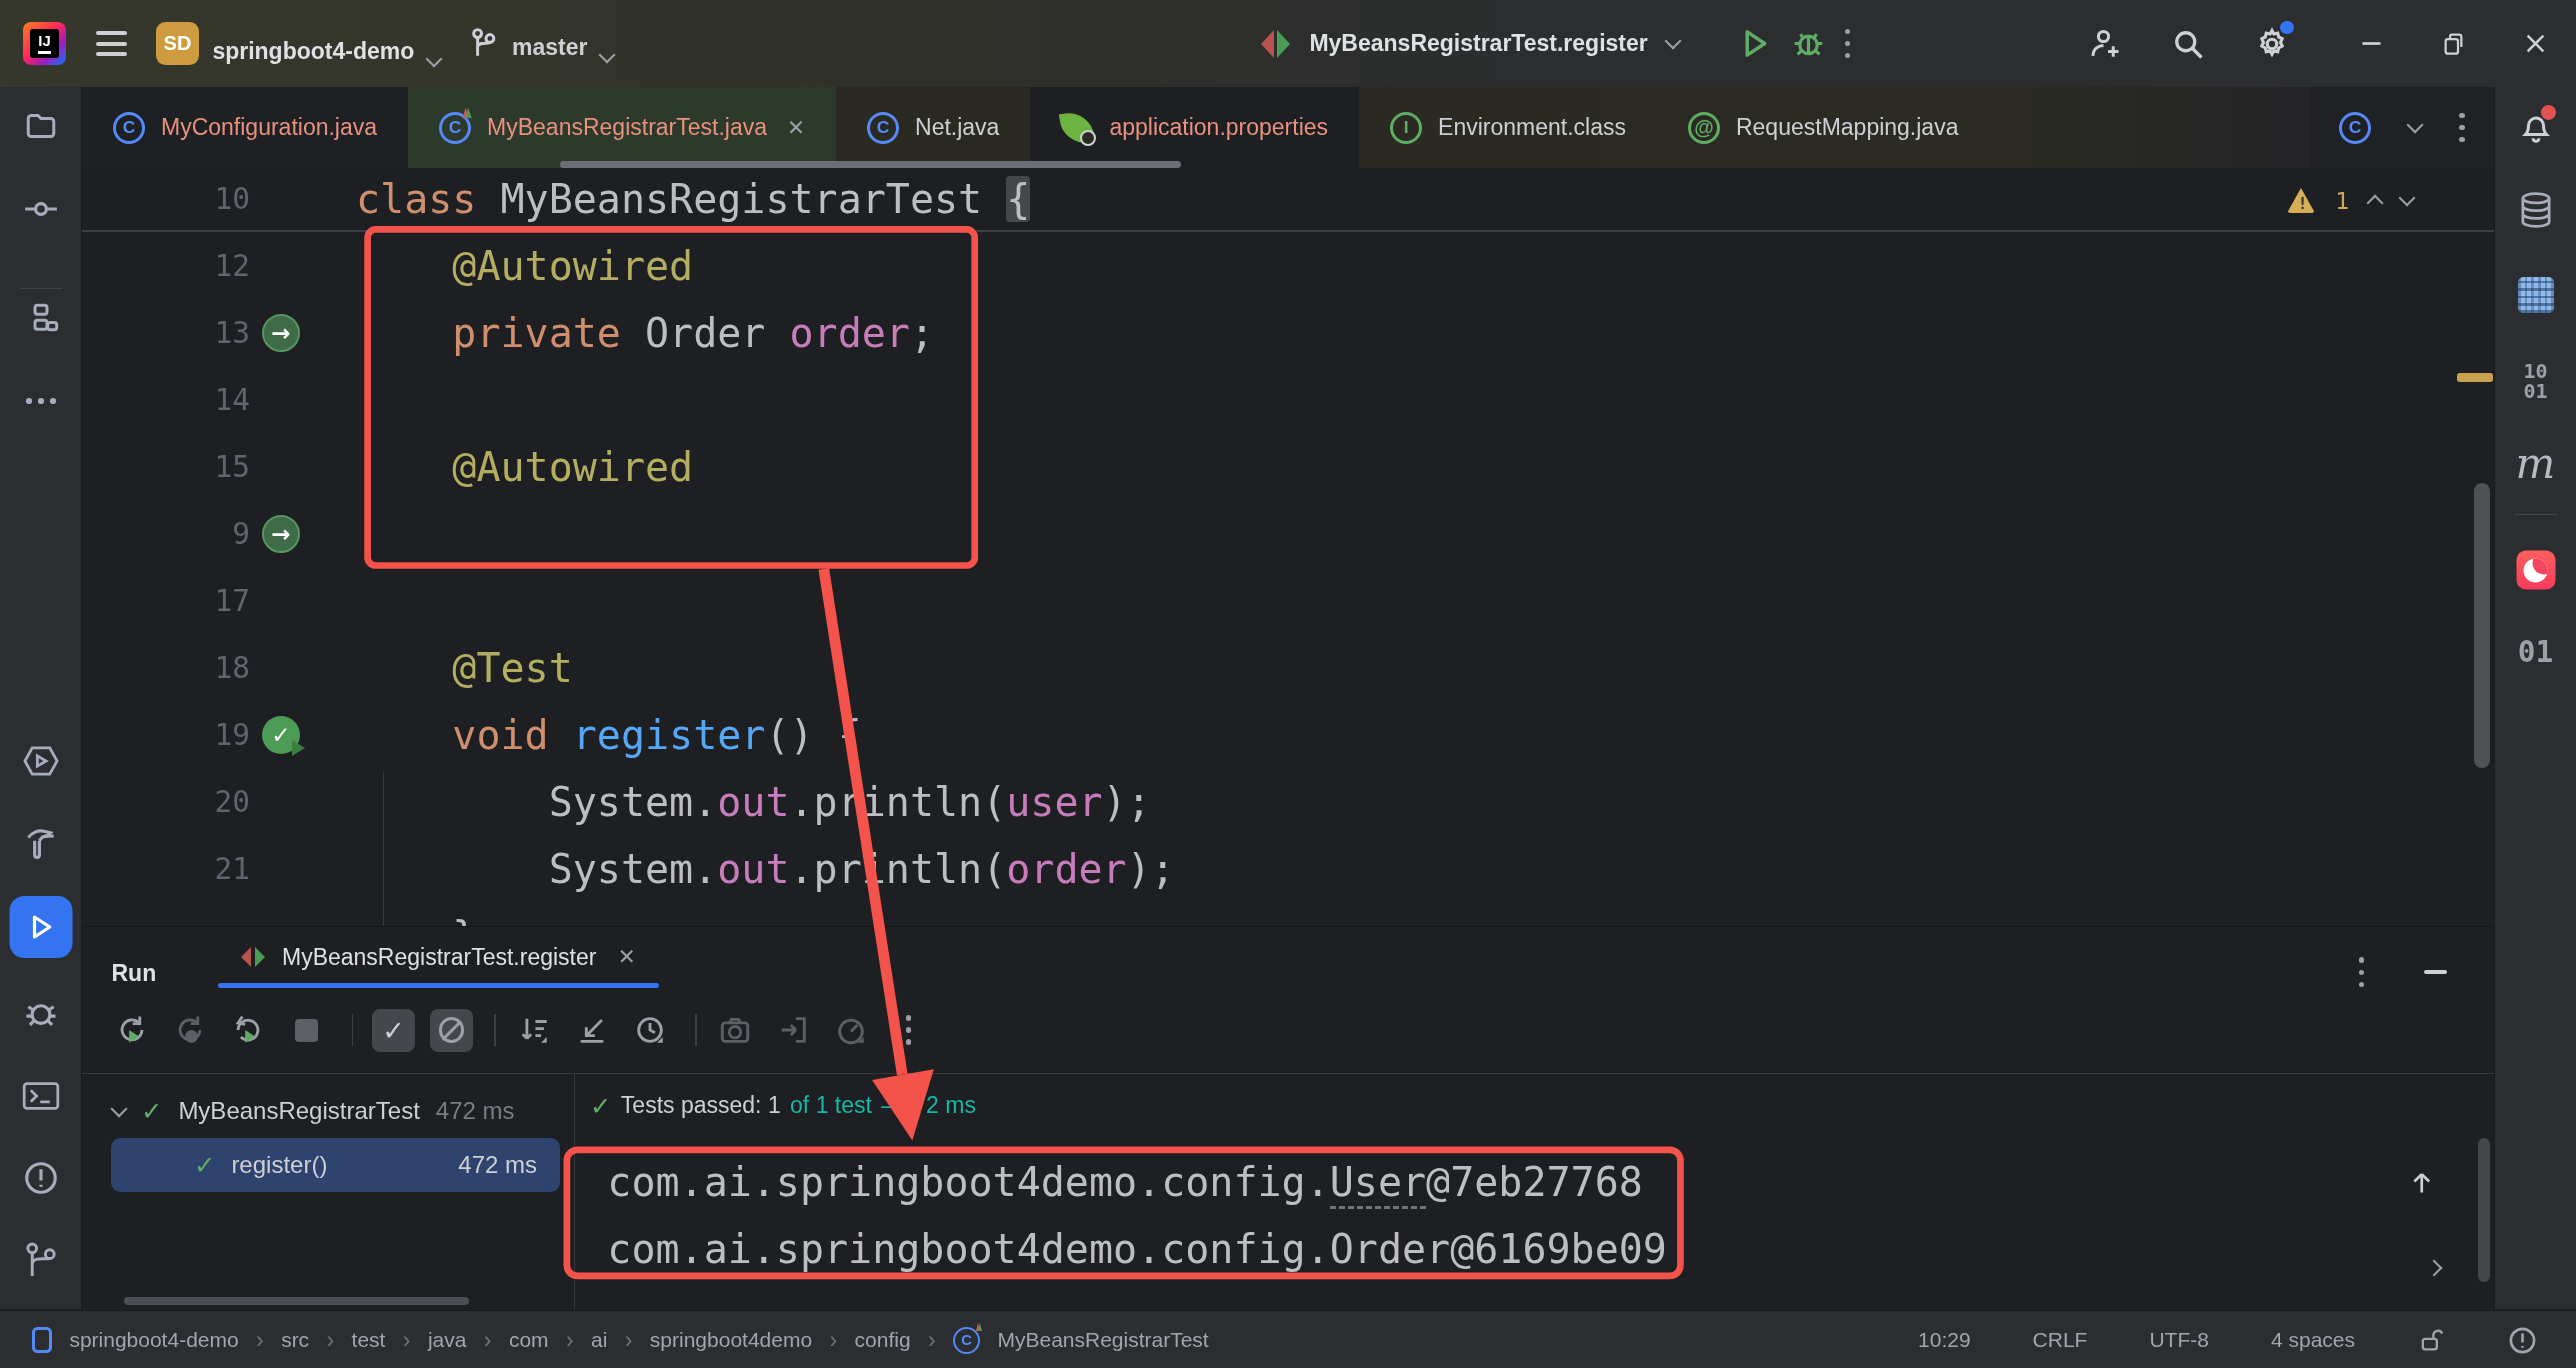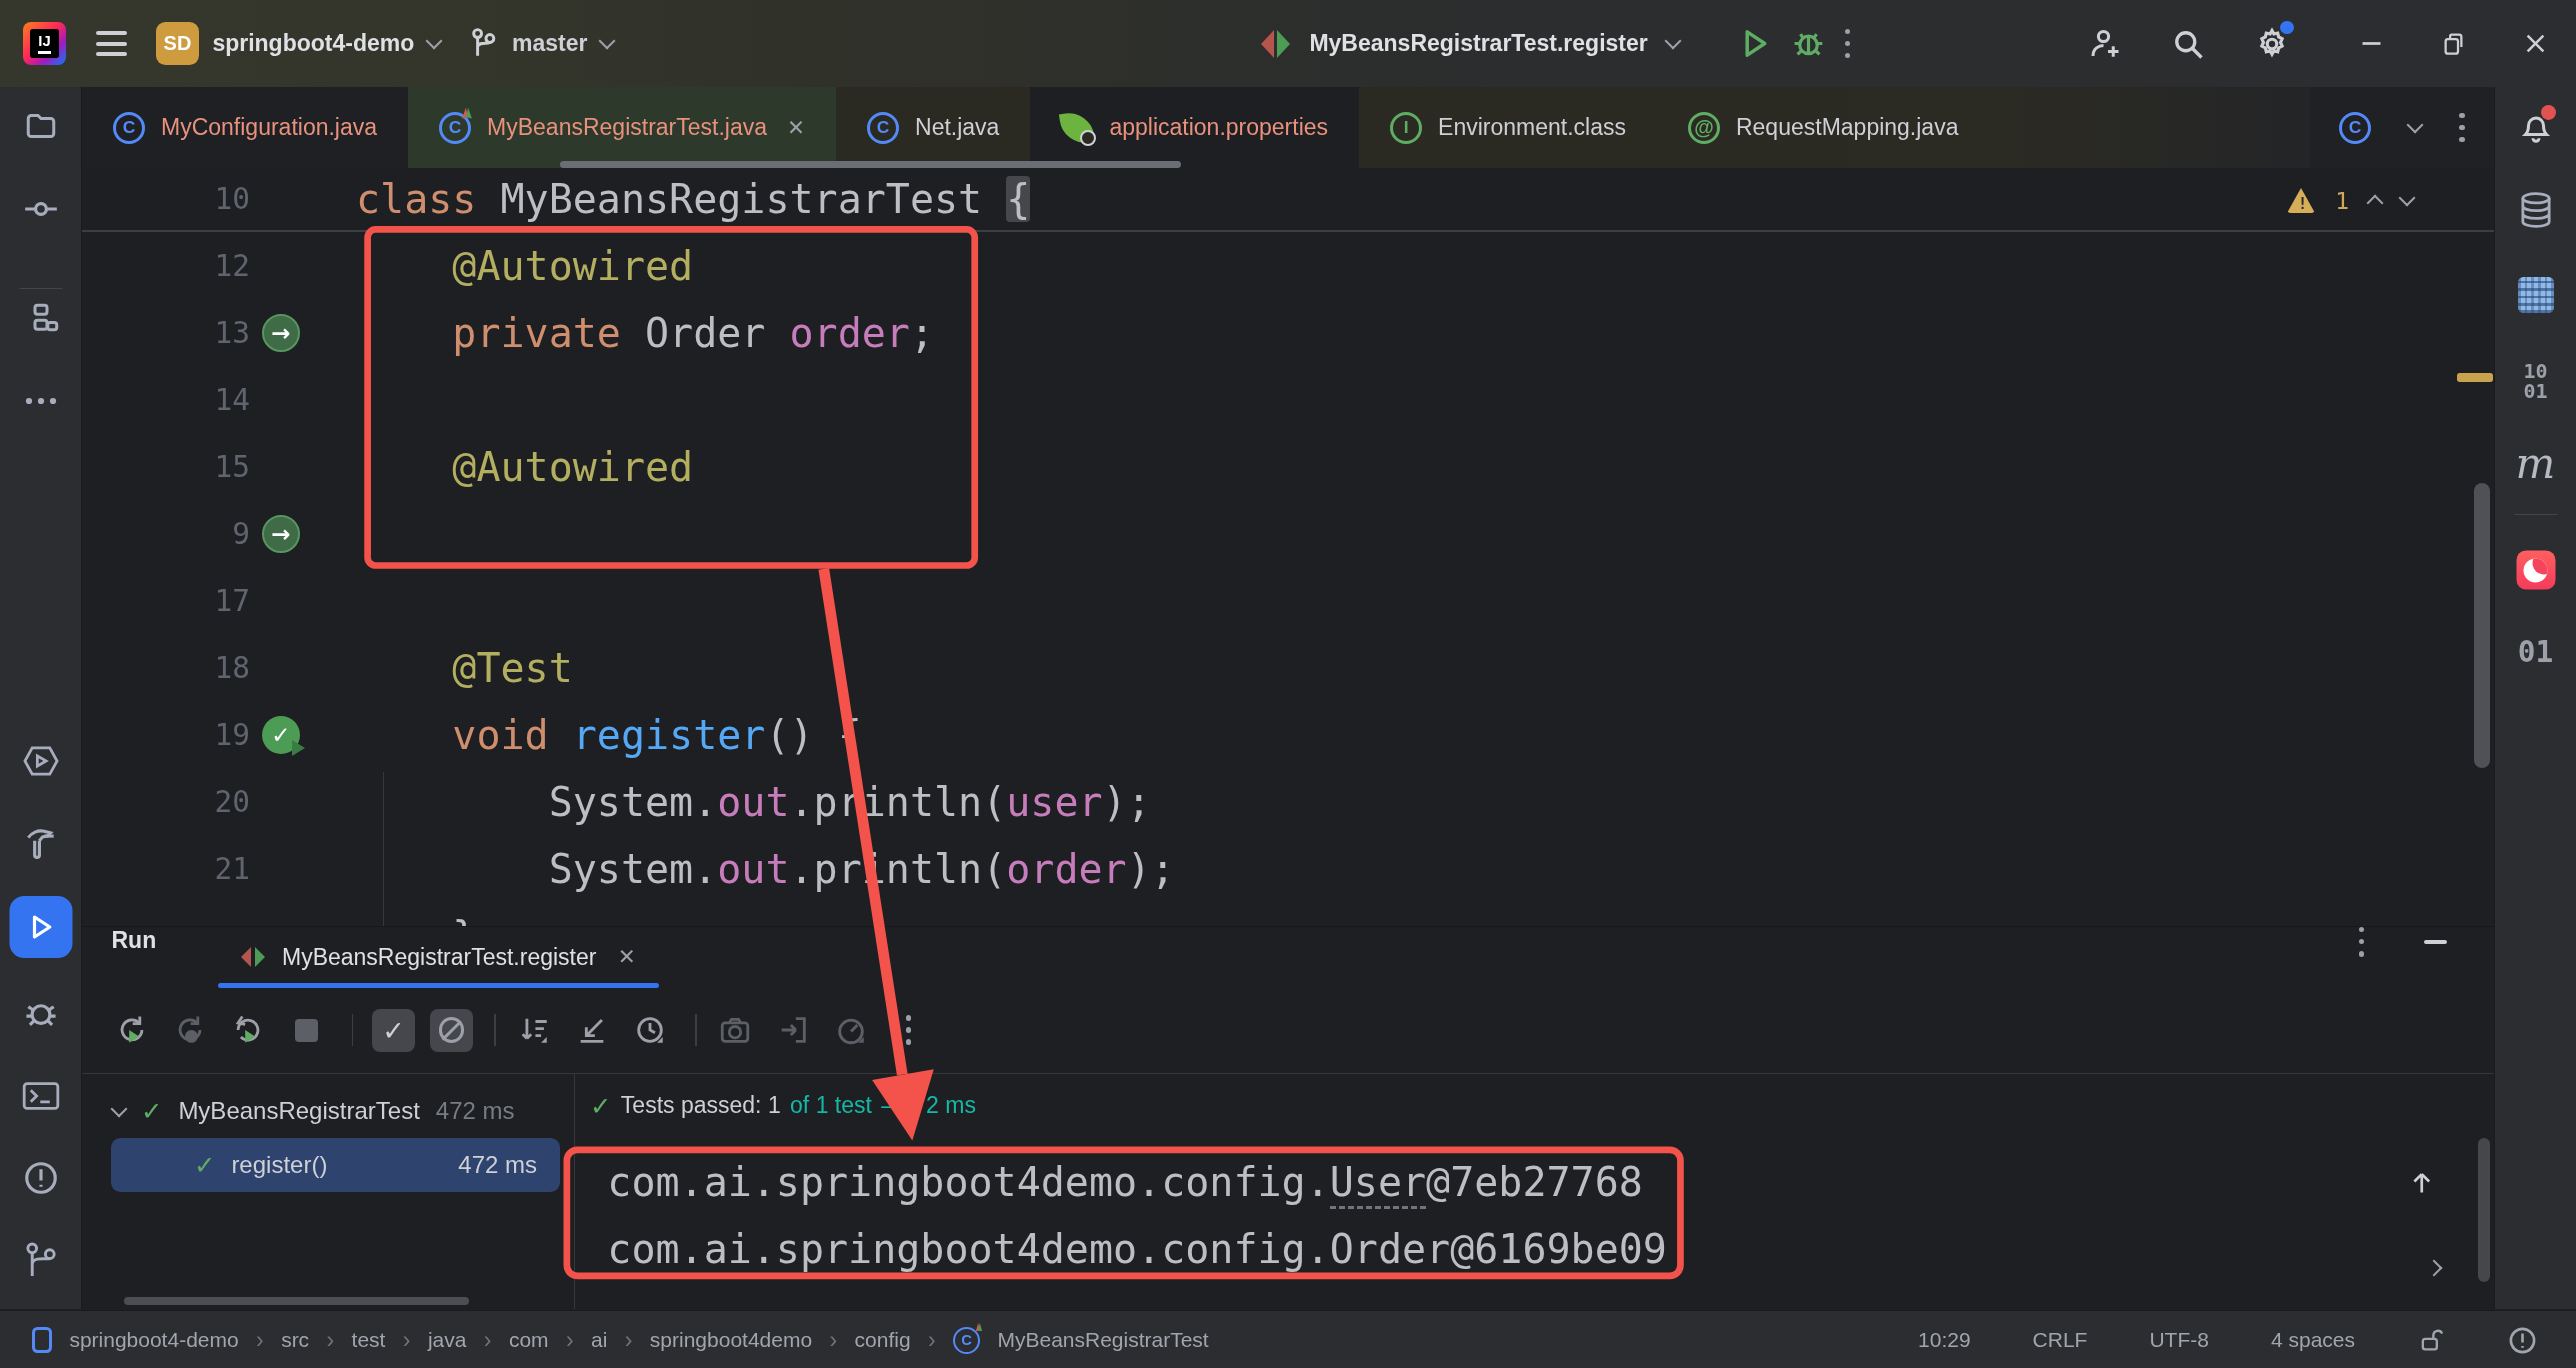--- a/index.html
+++ b/index.html
@@ -9,21 +9,21 @@
   
   .titlebar{position:absolute;left:0;top:0;width:2576px;height:87px;
     background:linear-gradient(90deg,#36372c 0%,#35362b 14%,#303129 32%,#2b2d2e 58%,#2b2d30 100%);
     display:flex;align-items:center;z-index:5}
   .tb-left{display:flex;align-items:center;gap:29.5px;padding-left:23px}
   .ij-logo{width:43px;height:43px;border-radius:8px;background:linear-gradient(135deg,#fc801d 0%,#fe2857 45%,#a11bbf 70%,#087cfa 100%);position:relative}
   .ij-logo .ij-in{position:absolute;left:6.7px;top:6.7px;right:6.7px;bottom:6.7px;background:#000;border-radius:2.7px;color:#fff;font-size:14.8px;font-weight:700;display:flex;align-items:center;justify-content:center}
   .ij-in i{font-style:normal;border-bottom:3.4px solid #fff;padding-bottom:2.7px}
   .hamburger{display:flex;flex-direction:column;gap:6.7px;width:31px}
   .hamburger b{height:4px;background:#ced0d6;border-radius:2px}
-  .proj-group,.branch-group{display:flex;align-items:center;gap:13.4px}
+  .proj-group,.branch-group{display:flex;align-items:flex-end;gap:13.4px}
   .sd-badge{width:43px;height:43px;border-radius:9.4px;background:#cf9b3f;color:#fff;font-weight:700;font-size:20px;display:flex;align-items:center;justify-content:center}
   .tb-name{font-size:23px;color:#dfe1e5;font-weight:600}
   .tb-name.light{font-weight:700;color:#ced0d6}
   .chev{width:12px;height:12px;border-right:2.7px solid #9da0a8;border-bottom:2.7px solid #9da0a8;transform:rotate(45deg);margin-top:-5.4px}
   .chev.up{transform:rotate(-135deg);margin-top:5.4px}
   .runcfg{position:absolute;left:1261px;top:0;height:87px;display:flex;align-items:center;gap:19px}
   .junit-ic{display:flex;gap:3.4px}
   .junit-ic .lt{width:0;height:0;border-top:14.8px solid transparent;border-bottom:14.8px solid transparent;border-right:13.4px solid #b5554d}
   .junit-ic .rt{width:0;height:0;border-top:14.8px solid transparent;border-bottom:14.8px solid transparent;border-left:13.4px solid #4c9c55}
   .tb-right{margin-left:auto;display:flex;align-items:center;gap:47px;padding-right:27px}
@@ -93,21 +93,21 @@
   .indent-guide{position:absolute;left:301px;top:604px;width:1.3px;height:161px;background:#36383d}
   .inspections{position:absolute;top:10.7px;right:81px;display:flex;align-items:center;gap:20px;height:44px;font-size:23px}
   .warn-tri{width:0;height:0;border-left:14.8px solid transparent;border-right:14.8px solid transparent;border-bottom:25.5px solid #d6ae58;border-radius:4px;position:relative}
   .warn-tri::after{content:"!";position:absolute;left:-3.4px;top:5.4px;color:#2b2d30;font-weight:700;font-size:16px}
   .warn-count{color:#cfa85c}
   .ed-scroll{position:absolute;right:4px;top:315px;width:16px;height:285px;background:#4f5157;border-radius:8px}
   .warn-stripe{position:absolute;left:2375px;top:205px;width:36px;height:9.4px;background:#c8a24c;border-radius:2.7px}
 
   
   .runpanel{position:absolute;left:82px;top:926px;width:2412px;height:384px;background:#1e1f22;border-top:1.3px solid #16171a;z-index:2}
-  .rp-header{height:60px;display:flex;align-items:flex-start;position:relative}
+  .rp-header{height:60px;display:flex;align-items:flex-end;position:relative}
   .rp-title{font-weight:700;font-size:23px;color:#dfe1e5;margin-left:29.5px}
   .rp-tab{display:flex;align-items:center;gap:17.4px;margin-left:62px;height:100%;padding:0 23px;position:relative}
   .rp-tab-underline{position:absolute;left:0;right:0;bottom:-1.3px;height:5.4px;background:#3574f0;border-radius:2.7px}
   .rp-tab .junit-ic .lt{border-top-width:10.7px;border-bottom-width:10.7px;border-right-width:10px}
   .rp-tab .junit-ic .rt{border-top-width:10.7px;border-bottom-width:10.7px;border-left-width:10px}
   .rp-label{font-size:23px;color:#dfe1e5}
   .rp-actions{margin-left:auto;display:flex;align-items:center;gap:60px;margin-right:47px;color:#ced0d6}
   .rp-min{width:23px;height:4px;background:#ced0d6;border-radius:2px}
   .rp-toolbar{height:86px;display:flex;align-items:center;padding-left:31px}
   .ti{width:38px;height:38px;display:flex;align-items:center;justify-content:center;margin-right:20px;color:#9da0a8;flex:none}

